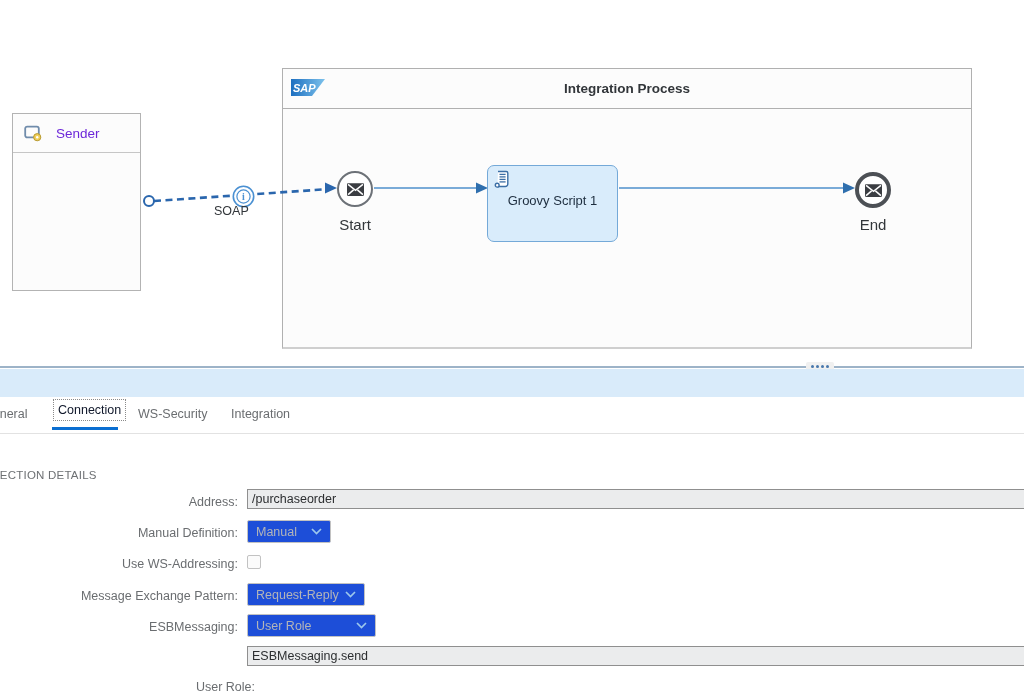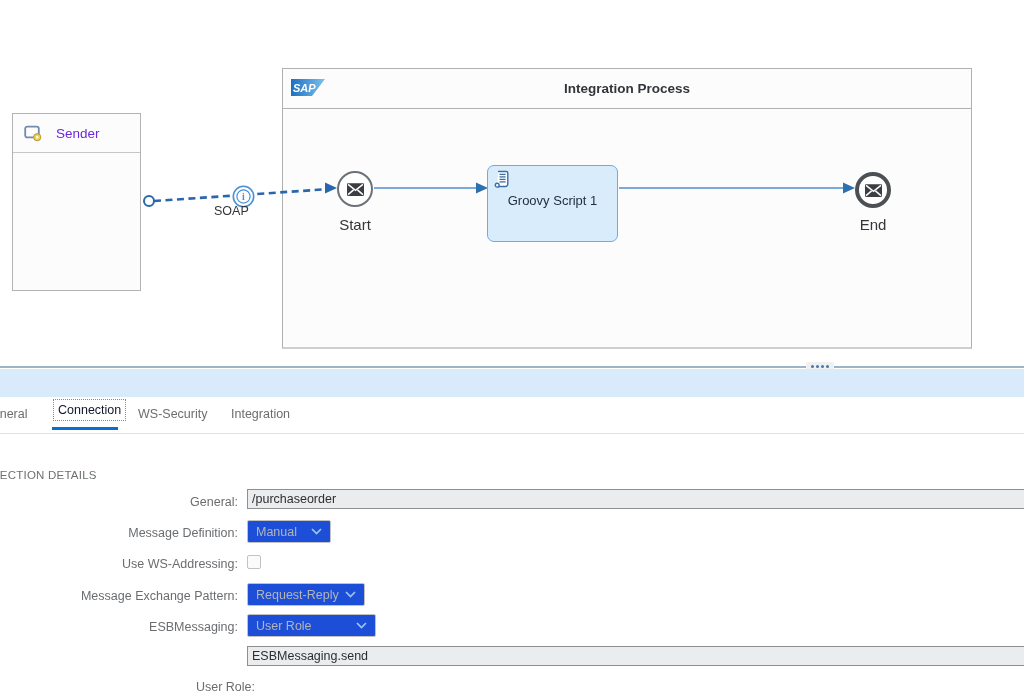--- a/index.html
+++ b/index.html
@@ -164,24 +164,24 @@
 <div class="abs tabbar">
   <span class="tab general">General</span>
   <span class="tab active">Connection</span>
   <span class="tab ws">WS-Security</span>
   <span class="tab cond">Integration</span>
   <span class="tab-underline"></span>
 </div>
 
 <div class="abs section-title">CONNECTION DETAILS</div>
 
-<div class="abs f-label" style="left:0;top:495px;">General:</div>
+<div class="abs f-label" style="left:0;top:495px;">Address:</div>
 <input class="abs f-input" style="top: 489px;" value="/purchaseorder">
 
-<div class="abs f-label" style="left:0;top:526px;">Message Definition:</div>
+<div class="abs f-label" style="left:0;top:526px;">Manual Definition:</div>
 <div class="abs f-select" style="top:520px;width:84px;">
   <span>Manual</span>
   <span style="display:flex;">
     <svg width="11" height="7" viewBox="0 0 11 7">
         <polyline points="1,1 5.5,5.5 10,1" fill="none" stroke="#9cc7ec" stroke-width="1.7"></polyline>
       </svg>
   </span>
 </div>
 
 <div class="abs f-label" style="left:0;top:557px;">Use WS-Addressing:</div>

